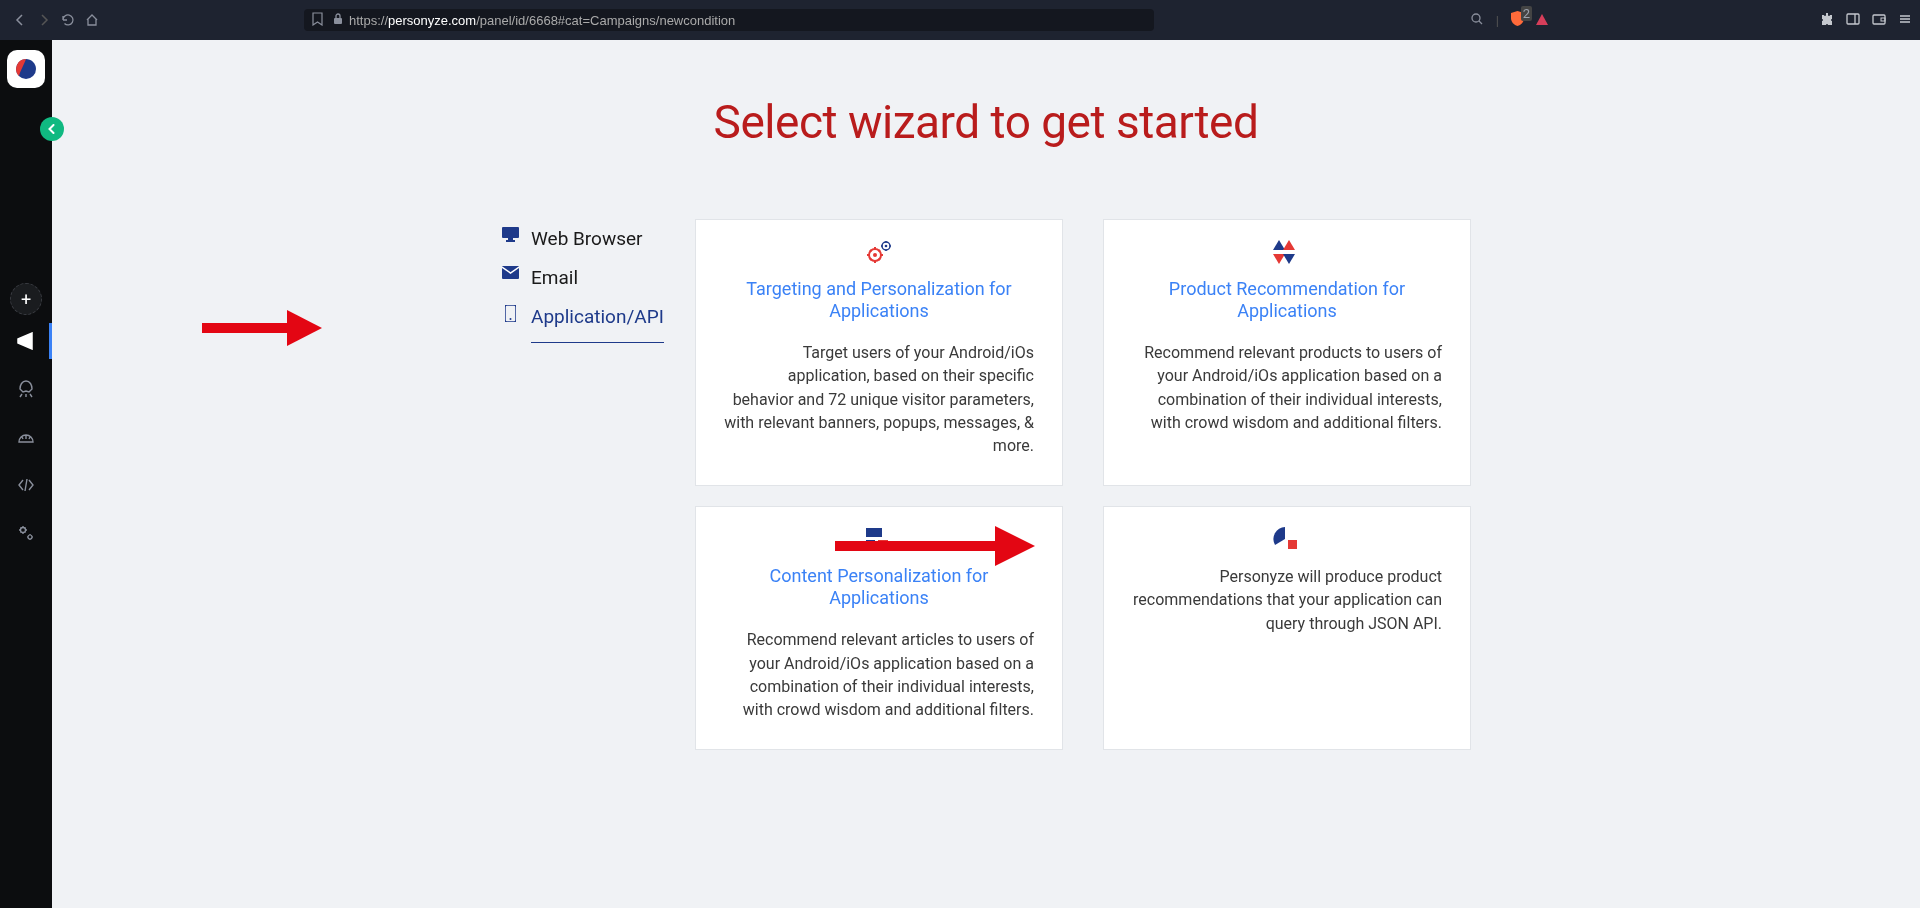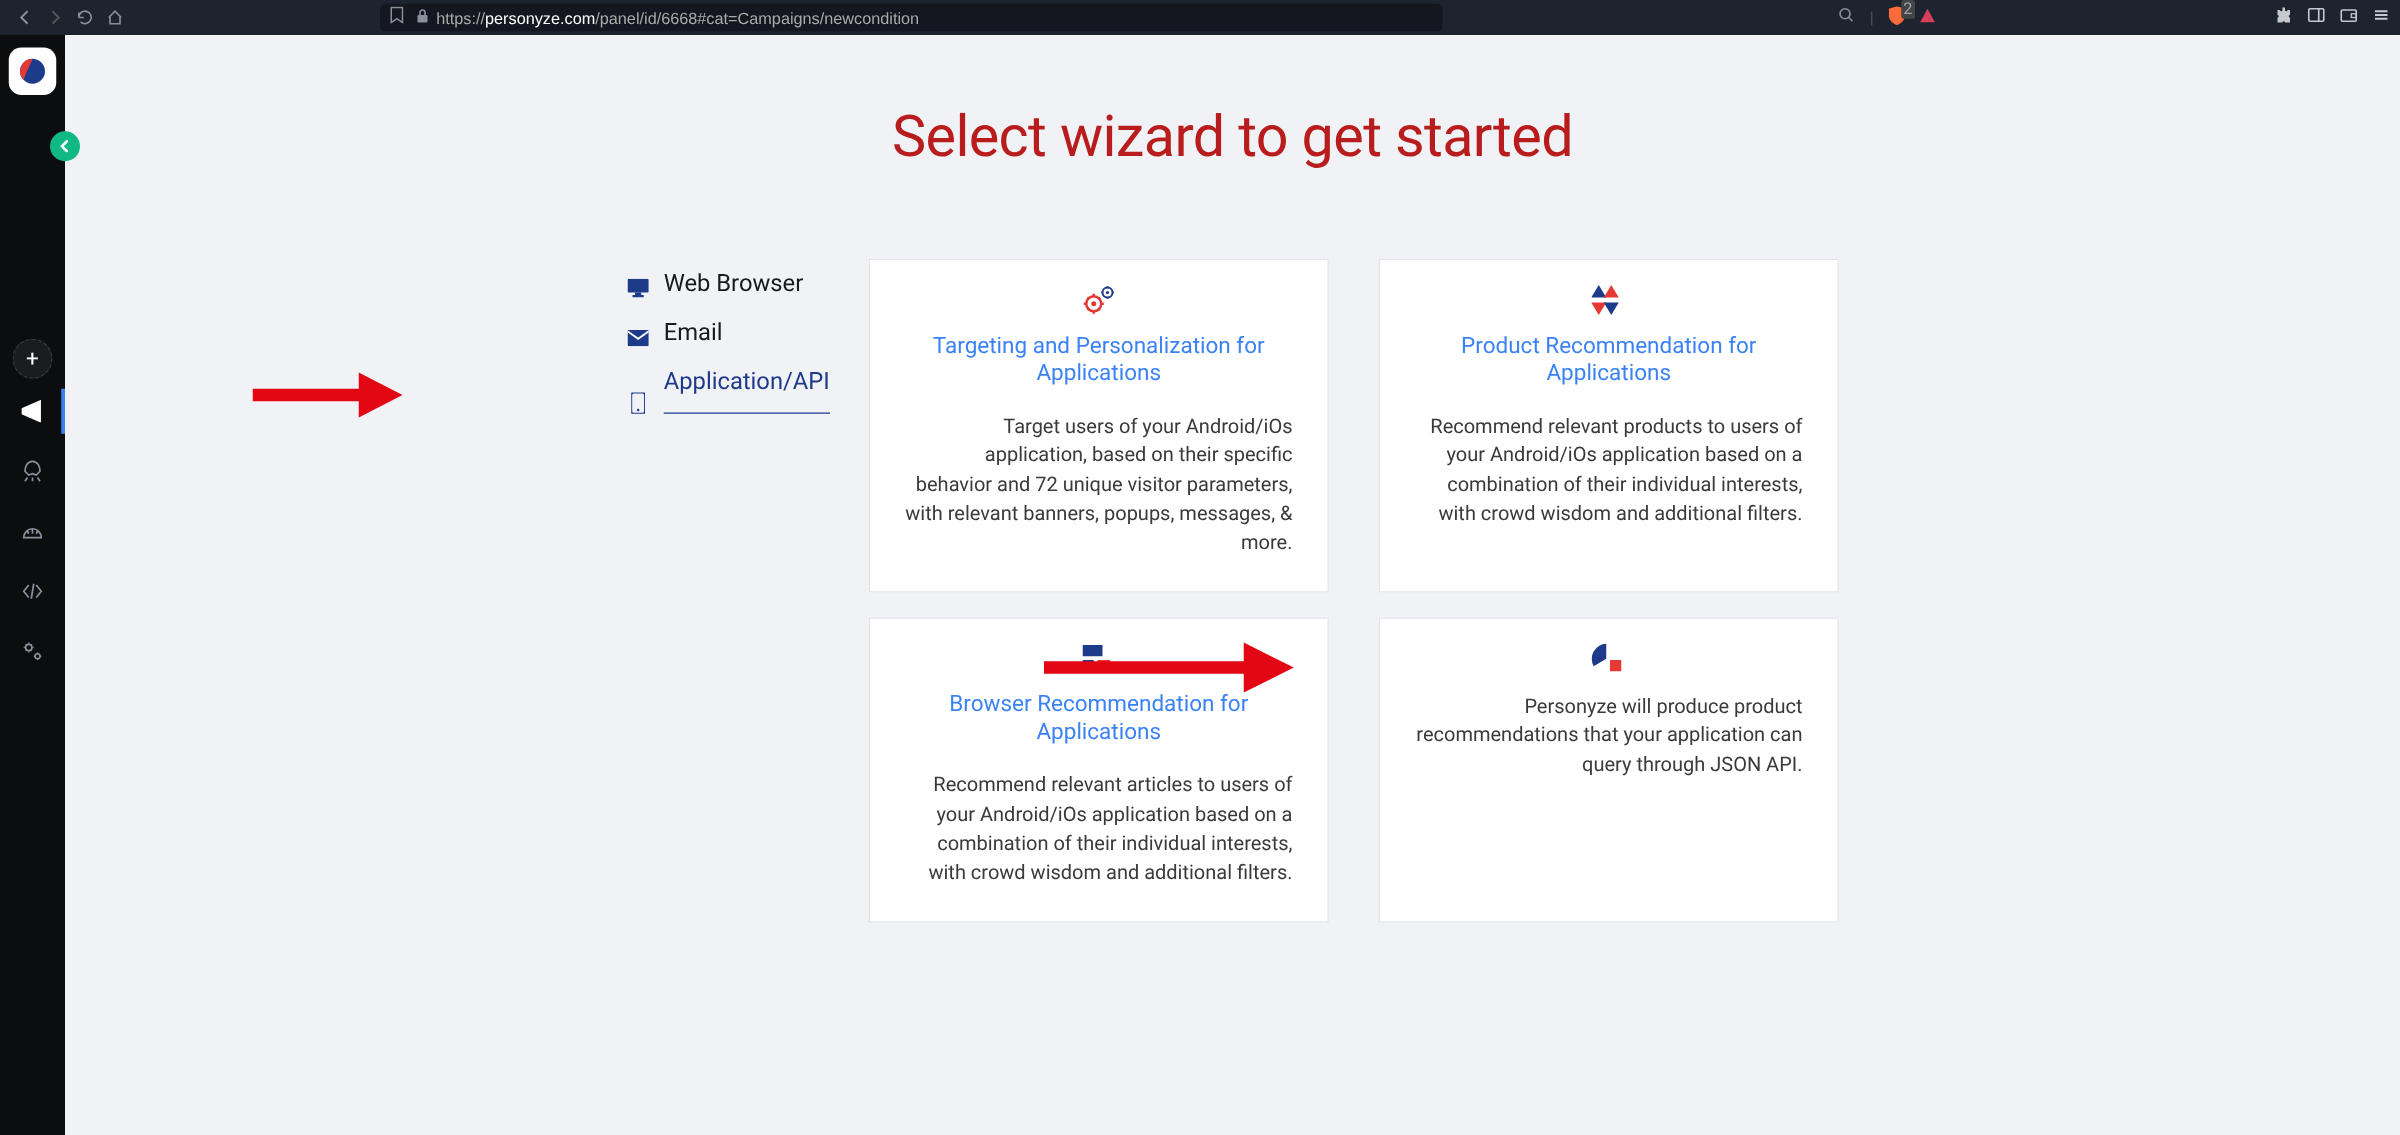--- a/index.html
+++ b/index.html
@@ -1,19 +1,19 @@
 <!DOCTYPE html>
 <html><head>
 <meta charset="utf-8">
 <style>
 * { margin: 0; padding: 0; box-sizing: border-box; }
 body { font-family: -apple-system, BlinkMacSystemFont, 'Segoe UI', Roboto, Arial, sans-serif; background: #f0f2f5; overflow: hidden; width: 1920px; height: 908px; }
 
 
-.browser-bar { height: 28px; background: #1e2330; display: flex; align-items: center; padding: 0 8px; }
+.browser-bar { height: 40px; background: #1e2330; display: flex; align-items: center; padding: 0 8px; }
 .browser-bar .nav-btn { width: 24px; height: 24px; display: flex; align-items: center; justify-content: center; color: #8a8f9c; cursor: pointer; }
 .browser-bar .url-container { flex: 1; max-width: 850px; margin: 0 20px 0 200px; display: flex; align-items: center; background: #14171f; border-radius: 4px; height: 22px; padding: 0 8px; }
 .browser-bar .url-lock { color: #8a8f9c; font-size: 11px; margin-right: 6px; }
 .browser-bar .url-bookmark { color: #8a8f9c; font-size: 13px; margin-right: 10px; }
 .browser-bar .url-text { color: #aaa; font-size: 13px; font-family: Arial; }
 .browser-bar .url-domain { color: #fff; }
 .browser-bar .right-icons { margin-left: auto; display: flex; align-items: center; gap: 12px; }
 .browser-bar .right-icons span { color: #9ca3af; font-size: 13px; cursor: pointer; }
 .browser-bar .shield { color: #ff6a3a; font-size: 13px; position: relative; }
 .browser-bar .shield-badge { position: absolute; top: -5px; right: -8px; background: #444; color: #ccc; font-size: 8px; padding: 0 2px; border-radius: 2px; }
@@ -34,21 +34,21 @@
 .rail .collapse-btn { position: absolute; top: 77px; right: -12px; width: 24px; height: 24px; background: #10b981; border-radius: 50%; display: flex; align-items: center; justify-content: center; color: #fff; font-size: 14px; cursor: pointer; z-index: 10; }
 
 
 .content { flex: 1; position: relative; }
 .title { font-size: 46px; font-weight: 400; color: #b91c1c; text-align: center; margin-top: 55px; letter-spacing: -0.5px; }
 
 .wizard-area { display: flex; justify-content: center; margin-top: 70px; gap: 24px; }
 
 
 .tabs { width: 170px; }
-.tab { display: flex; align-items: flex-end; gap: 12px; padding: 8px 0; font-size: 19px; color: #1a1a1a; cursor: pointer; }
+.tab { display: flex; align-items: flex-start; gap: 12px; padding: 8px 0; font-size: 19px; color: #1a1a1a; cursor: pointer; }
 .tab-icon { width: 18px; display: flex; justify-content: center; align-items: center; color: #1e3a8a; }
 .tab.active .tab-label { color: #1e3a8a; border-bottom: 1px solid #1e3a8a; padding-bottom: 14px; }
 
 
 .cards-grid { display: grid; grid-template-columns: repeat(2, 368px); gap: 20px 40px; }
 .card { background: #fff; border: 1px solid #e1e4e8; padding: 18px 28px 28px; cursor: pointer; }
 .card-icon { height: 28px; display: flex; justify-content: center; align-items: center; margin-bottom: 12px; }
 .card-title { font-size: 18px; font-weight: 400; color: #3b82f6; text-align: center; line-height: 1.2; margin-bottom: 20px; }
 .card-desc { font-size: 16px; color: #3a3a3a; line-height: 1.45; text-align: right; }
 
@@ -269,21 +269,21 @@
         </div>
 
         <div class="card">
           <div class="card-icon">
             <svg width="26" height="22" viewBox="0 0 26 22">
                 <rect x="0" y="0" width="16" height="9" fill="#1e3a8a"></rect>
                 <rect x="0" y="12" width="9" height="9" fill="#1e3a8a"></rect>
                 <rect x="12" y="12" width="10" height="9" fill="#e53935"></rect>
               </svg>
           </div>
-          <h2 class="card-title">Browser Recommendation for Applications</h2>
+          <h2 class="card-title">Content Personalization for Applications</h2>
           <p class="card-desc">Recommend relevant articles to users of your Android/iOs application based on a combination of their individual interests, with crowd wisdom and additional filters.</p>
         </div>
 
         <div class="card">
           <div class="card-icon">
             <svg width="28" height="24" viewBox="0 0 28 24">
                 <path d="M12 12V0A12 12 0 0 0 2 18z" fill="#1e3a8a"></path>
                 <rect x="15" y="13" width="9" height="9" fill="#e53935"></rect>
               </svg>
           </div>

